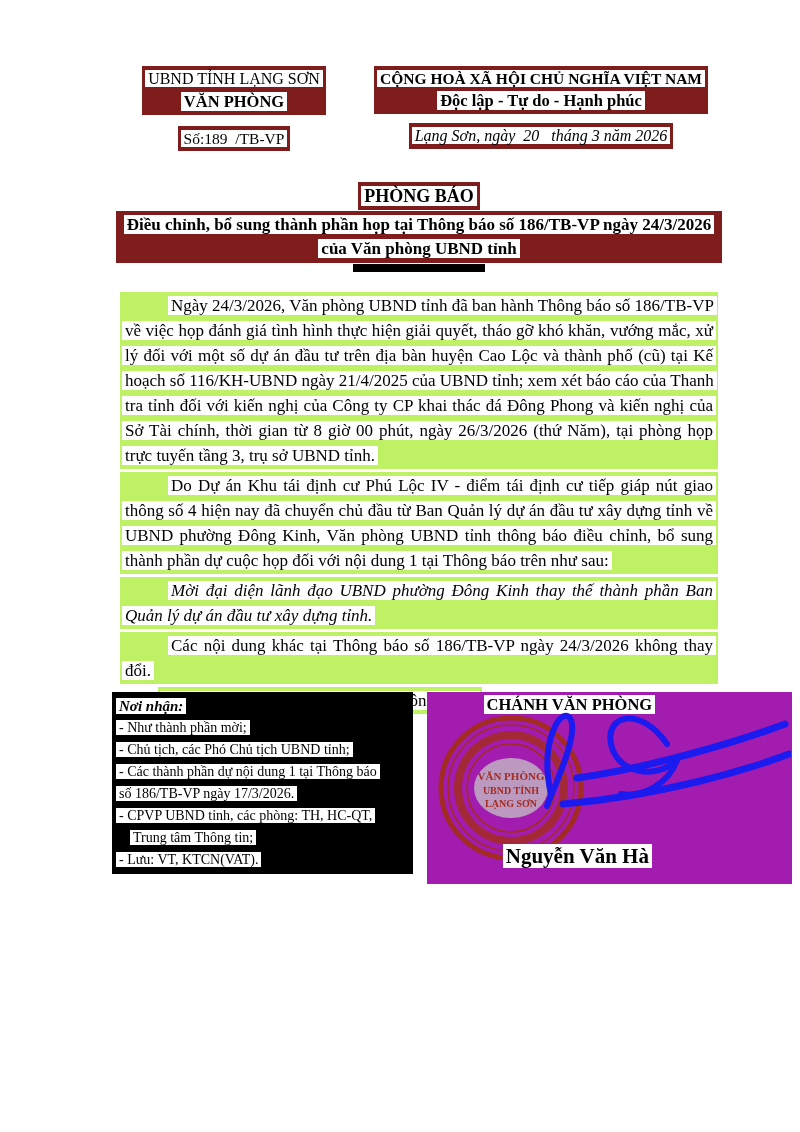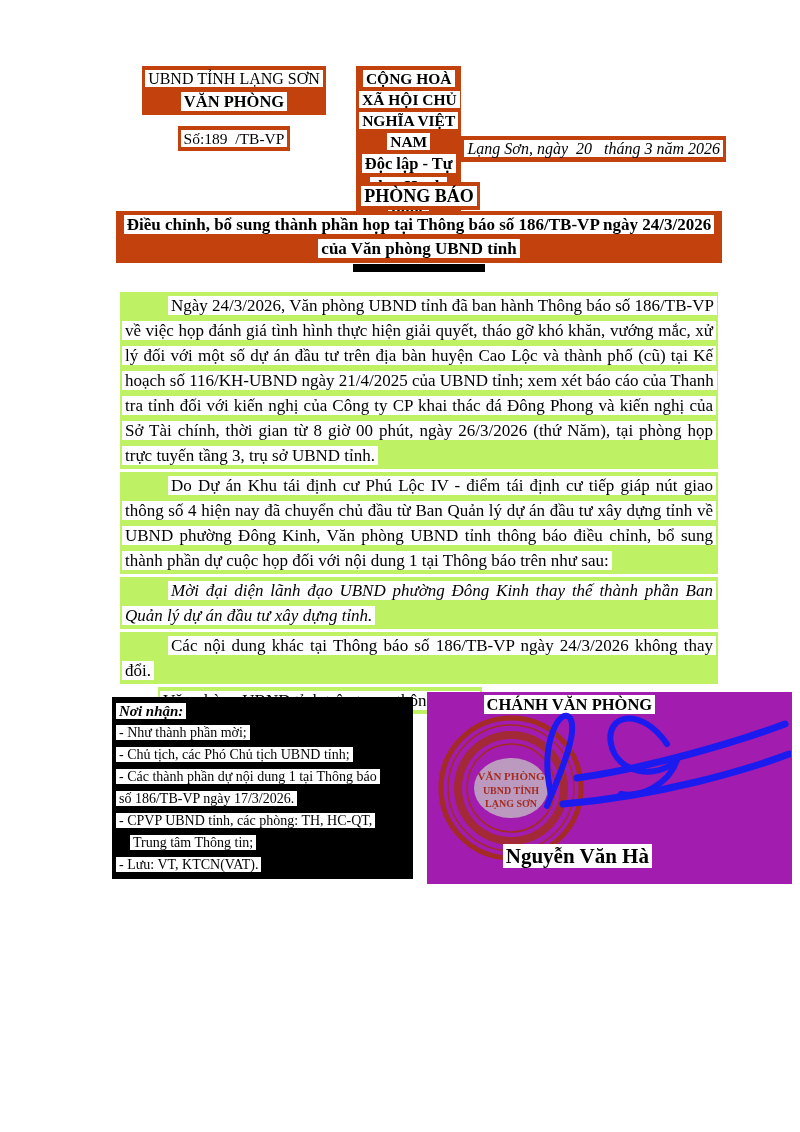--- a/index.html
+++ b/index.html
@@ -4,32 +4,32 @@
 <style>
   html,body{margin:0;padding:0;}
   body{
     width:800px;height:1132px;background:#ffffff;color:#000;
     font-family:"Liberation Serif","DejaVu Serif",serif;
     -webkit-font-smoothing:antialiased;
   }
   .page{position:relative;width:800px;height:1132px;background:#fff;overflow:hidden;}
 
   
-  .box{background:#c2410c;padding:2px 3px;display:inline-block;vertical-align:top;}
+  .box{background:#7f1d1d;padding:2px 3px;display:inline-block;vertical-align:top;}
   
   .wbg{
     background:#fff;padding:0 3px;
     -webkit-box-decoration-break:clone;box-decoration-break:clone;
   }
   .line{display:block;text-align:center;}
 
   
   .hdr{position:absolute;top:66px;left:112px;width:614px;display:flex;}
   .hdr-left{width:244px;display:flex;flex-direction:column;align-items:center;}
-  .hdr-right{flex:1;display:flex;flex-direction:row;align-items:center;}
+  .hdr-right{flex:1;display:flex;flex-direction:column;align-items:center;}
   .org-l1{font-size:16px;line-height:22px;}
   .org-l2{font-size:16.5px;line-height:23px;font-weight:bold;}
   .doc-num{font-size:15.5px;line-height:21px;white-space:pre;}
   .nat-l1{font-size:15.5px;line-height:21px;font-weight:bold;}
   .nat-l2{font-size:16.5px;line-height:23px;font-weight:bold;}
   .date-line{font-size:16px;line-height:22px;font-style:italic;white-space:pre;}
   .mt{margin-top:11px;}
 
   
   .title-wrap{position:absolute;top:182px;left:112px;width:614px;text-align:center;}
@@ -41,21 +41,21 @@
   
   .bodytext{position:absolute;top:292px;left:112px;width:614px;}
   .para{
     background:#bef264;padding:1px 2px;margin:0 8px 3px;
     font-size:17px;line-height:25px;text-align:justify;text-indent:46px;
   }
   .italic{font-style:italic;}
   .hug{display:inline-block;text-indent:0;margin-left:46px;text-align:center;}
 
   
-  .footer{position:absolute;top:692px;left:112px;width:680px;display:flex;align-items:center;}
+  .footer{position:absolute;top:692px;left:112px;width:680px;display:flex;align-items:flex-start;}
   .f-left{
     width:296px;background:#000;padding:3px 4px;
     font-size:14px;line-height:22px;
   }
   .f-left .line{text-align:left;}
   .rc-label{font-size:15px;font-weight:bold;font-style:italic;}
   .indent{padding-left:14px;}
 
   .f-right{
     position:relative;width:368px;height:192px;background:#a21caf;margin-left:14px;

